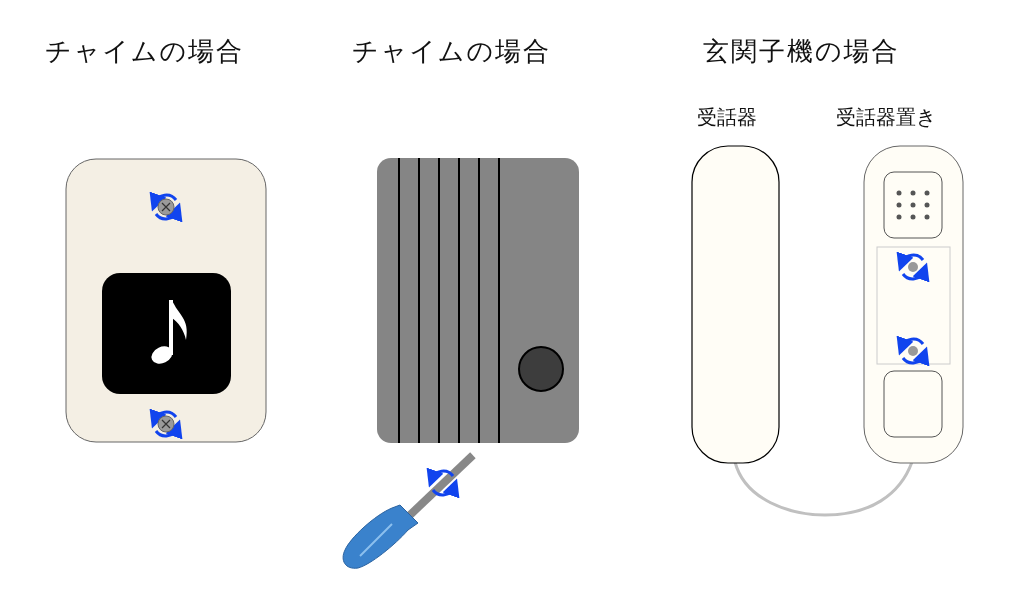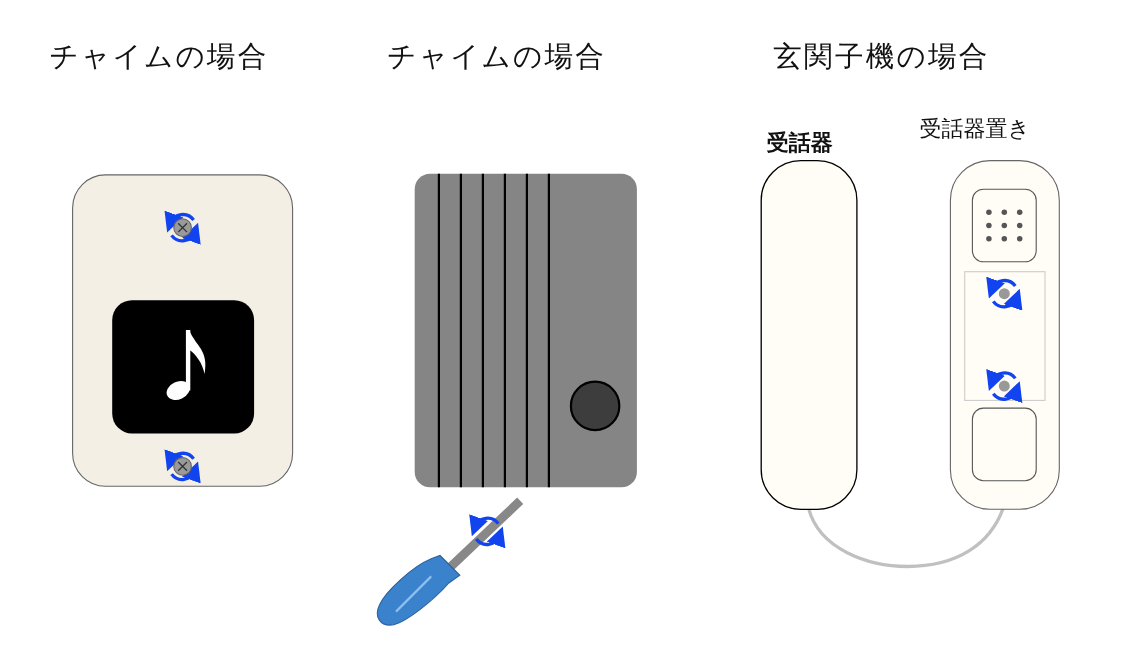--- a/index.html
+++ b/index.html
@@ -8,21 +8,21 @@
   .title { position:absolute; font-size:26px; letter-spacing:2px; white-space:nowrap; }
   .sublabel { position:absolute; font-size:20px; white-space:nowrap; }
   svg.canvas { position:absolute; left:0; top:0; }
 </style>
 </head>
 <body>
 
 <div class="title" style="left:45px; top:34px;">チャイムの場合</div>
 <div class="title" style="left:352px; top:34px;">チャイムの場合</div>
 <div class="title" style="left:703px; top:34px;">玄関子機の場合</div>
-<div class="sublabel" style="left:697px; top:116px;font-weight:bold;">受話器</div>
+<div class="sublabel" style="left:697px; top:104px;">受話器</div>
 <div class="sublabel" style="left:836px; top:104px;">受話器置き</div>
 
 <svg class="canvas" width="1024" height="589" viewBox="0 0 1024 589" xmlns="http://www.w3.org/2000/svg">
   <defs>
     <marker id="ah" markerWidth="6" markerHeight="6" refX="3" refY="3" orient="auto" markerUnits="strokeWidth">
       <path d="M0,0 L6,3 L0,6 Z" fill="#1144ee"></path>
     </marker>
     <g id="rot">
       <path d="M10,-7 A12,12 0 0 0 -11,-4" fill="none" stroke="#1144ee" stroke-width="3" marker-end="url(#ah)"></path>
       <path d="M-10,7 A12,12 0 0 0 11,4" fill="none" stroke="#1144ee" stroke-width="3" marker-end="url(#ah)"></path>

